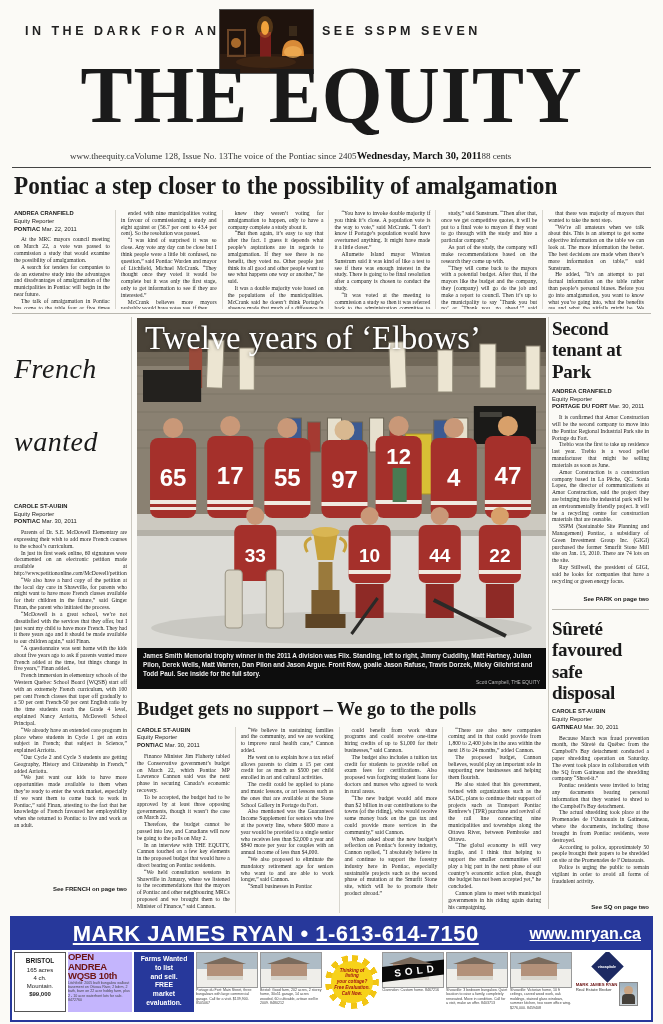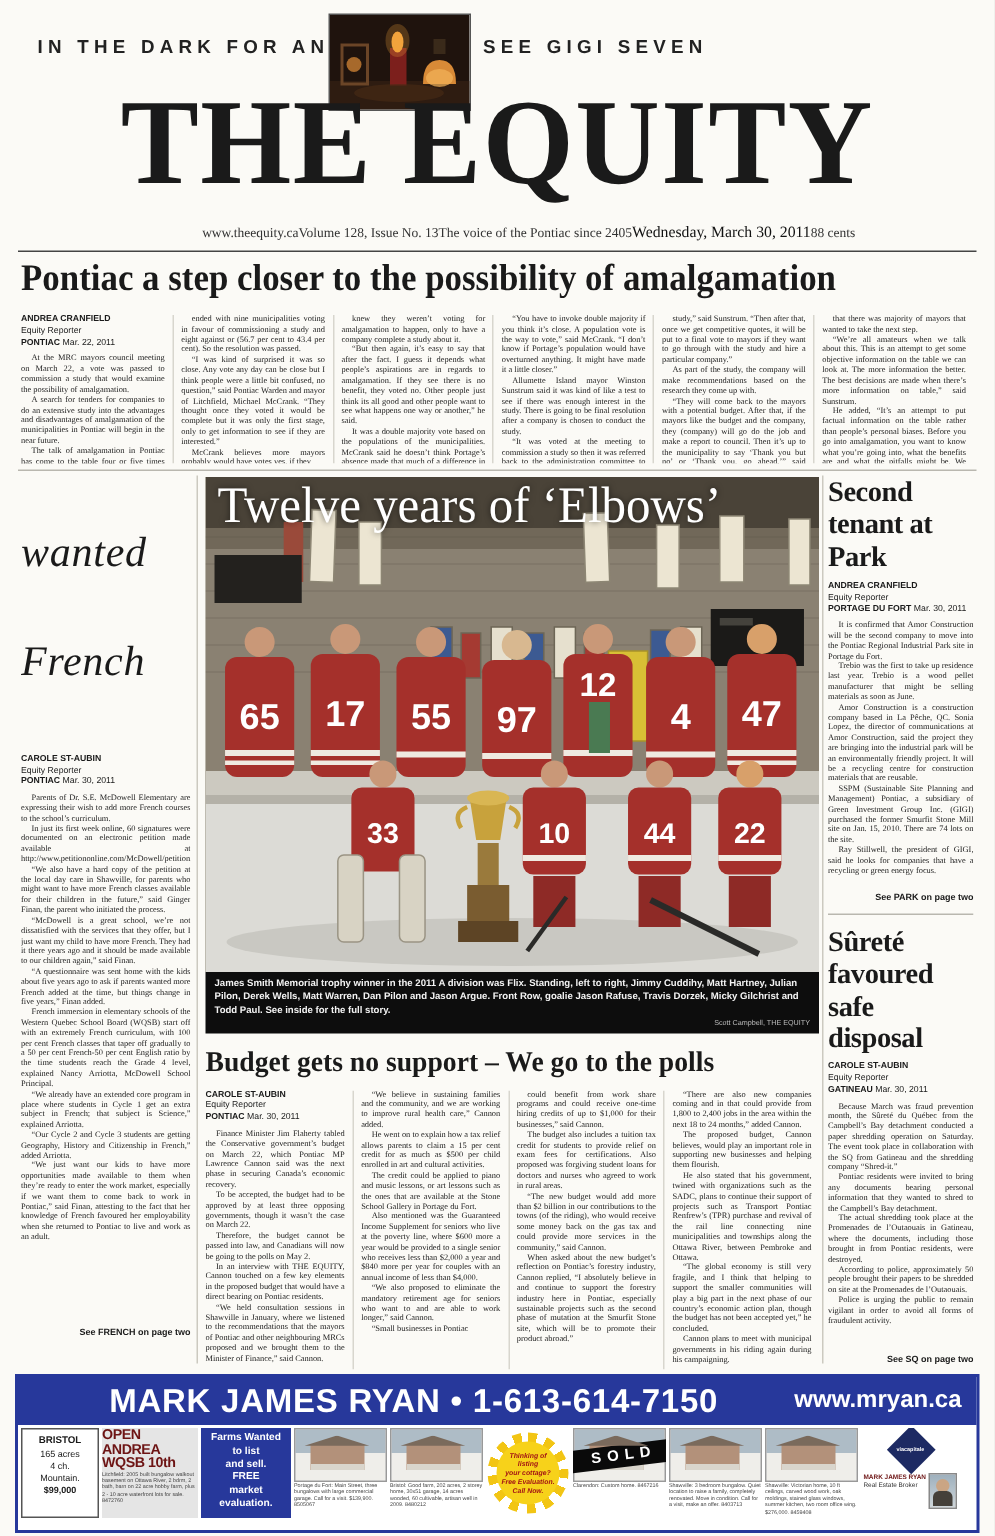--- a/index.html
+++ b/index.html
@@ -6,23 +6,23 @@
   .page{position:relative;width:663px;height:1024px;background:#fbfaf6;overflow:hidden;
         font-family:"Liberation Serif",serif;color:#1a1a1a;margin:0 auto;}
   .abs{position:absolute;}
   
   .kicker{font-family:"Liberation Sans",sans-serif;font-size:12.5px;font-weight:700;
           letter-spacing:3.5px;color:#222;}
   .topphoto{left:219px;top:9px;width:93px;height:63px;border:1px solid #555;}
   
   .mast-title{top:56px;left:0;right:0;text-align:center;font-weight:700;font-size:78px;line-height:1;
               letter-spacing:1px;transform:scaleY(1.04);}
-  .mast-info{top:150px;left:70px;right:28px;display:flex;justify-content:center;
+  .mast-info{top:150px;left:70px;right:28px;display:flex;justify-content:flex-start;
              font-size:9px;color:#333;align-items:baseline;}
-  .mast-info .big{font-size:10.5px;font-weight:400;color:#111;}
+  .mast-info .big{font-size:10.5px;font-weight:700;color:#111;}
   .rule-dark{height:1px;background:#444;}
   .rule-lite{height:1px;background:#b9b7af;}
   
   .lead-head{top:171px;left:14px;font-weight:700;font-size:25px;line-height:1.2;white-space:nowrap;
              transform:scaleX(.93);transform-origin:left top;}
   .sec-head{font-weight:700;font-size:19px;line-height:1.12;letter-spacing:-.3px;}
   
   .byline{font-family:"Liberation Sans",sans-serif;font-size:5.8px;line-height:1.35;margin-bottom:3px;}
   .byline .nm{font-weight:700;}
   .byline .dt b{font-weight:700;}
@@ -53,31 +53,31 @@
   .budget-cols .col + .col{border-left:1px solid #d8d6ce;padding-left:5px;}
   
   .right-col{left:552px;top:318px;width:97px;height:592px;display:flex;flex-direction:column;overflow:hidden;}
   .artblock{display:flex;flex-direction:column;overflow:hidden;}
   .artblock .grow{flex:1;overflow:hidden;}
   .hr-mid{height:1px;background:#b9b7af;margin:7px 0 8px;}
   
   .ad{left:10px;top:916px;width:639px;height:102px;border:2px solid #27389b;background:#fff;
       font-family:"Liberation Sans",sans-serif;}
   .ad-banner{height:32px;background:#27389b;color:#fff;display:flex;align-items:center;
-             justify-content:center;padding:0 10px;}
+             justify-content:center;padding:0 10px;text-decoration:underline;}
   .ad-banner .main{font-weight:700;font-size:22px;letter-spacing:.5px;flex:1;text-align:center;}
   .ad-banner .site{font-weight:700;font-size:16px;}
   .ad-cells{display:flex;gap:2px;padding:2px;height:64px;box-sizing:border-box;}
   .cell{overflow:hidden;position:relative;box-sizing:border-box;}
   .cell p{margin:0;}
   .c-bristol{width:52px;border:1px solid #555;background:#fff;text-align:center;font-size:6px;
              line-height:1.35;padding-top:4px;}
   .c-bristol p:first-child{font-weight:700;font-size:6.5px;}
   .c-bristol p:last-child{font-weight:700;}
-  .c-open{width:64px;background:#e5e5e5;}
+  .c-open{width:64px;background:#c4b5fd;}
   .c-open .oh{color:#6d1414;font-weight:700;font-size:9.5px;line-height:1;letter-spacing:-.3px;}
   .mini-cap{font-size:3.6px;line-height:1.25;color:#444;}
   .c-farms{width:60px;background:#27389b;color:#fff;text-align:center;font-weight:700;font-size:6.8px;
            line-height:1.3;padding-top:3px;}
   .c-ph{width:62px;display:flex;flex-direction:column;}
   .ph-img{height:34px;background:linear-gradient(#aebcc6 0 46%,#efeeea 46% 100%);position:relative;border:1px solid #999;}
   .ph-img::before{content:"";position:absolute;left:16%;top:28%;width:60%;height:52%;
                   background:#b3917a;box-shadow:inset 0 -4px 0 #d9d5cc;}
   .ph-img::after{content:"";position:absolute;left:10%;top:12%;width:72%;height:20%;
                  background:#7a6a5c;clip-path:polygon(0 100%,50% 0,100% 100%);}
@@ -116,21 +116,21 @@
       <circle cx="16" cy="33" r="5" fill="#c97f33" opacity=".8"></circle>
       <rect x="40" y="22" width="11" height="25" fill="#7c1f1c"></rect>
       <ellipse cx="45" cy="18" rx="4" ry="7" fill="#f2a33c"></ellipse>
       <ellipse cx="45" cy="17" rx="8" ry="11" fill="#f2a33c" opacity=".25"></ellipse>
       <path d="M62 46 q0-16 11-16 q11 0 11 16 z" fill="#d88a37"></path>
       <ellipse cx="73" cy="42" rx="9" ry="6" fill="#f4b45a" opacity=".7"></ellipse>
       <rect x="69" y="16" width="8" height="10" fill="#3a2a1a"></rect>
       <ellipse cx="46" cy="52" rx="30" ry="6" fill="#4a2c16" opacity=".6"></ellipse>
     </svg>
   </div>
-  <div class="abs kicker" style="left:322px;top:24px;">SEE GIGI SEVEN</div>
+  <div class="abs kicker" style="left:322px;top:24px;">SEE SSPM SEVEN</div>
 
   <div class="abs mast-title">THE EQUITY</div>
   <div class="abs mast-info">
     <span>www.theequity.ca</span>
     <span>Volume 128, Issue No. 13</span>
     <span>The voice of the Pontiac since 2405</span>
     <span class="big">Wednesday, March 30, 2011</span>
     <span>88 cents</span>
   </div>
   <div class="abs rule-dark" style="top:167px;left:12px;right:12px;"></div>
@@ -178,22 +178,22 @@
 
     </div>
   </div>
   <div class="abs rule-lite" style="top:313px;left:12px;right:12px;"></div>
 
   <div class="abs vrule" style="left:131px;top:317px;height:592px;"></div>
   <div class="abs vrule" style="left:548px;top:317px;height:592px;"></div>
 
   <div class="abs french-col">
     <div class="french-head">
+        <p>French</p>
         <p>wanted</p>
-        <p>French</p>
       </div>
     <div class="byline">
       <div class="nm">CAROLE ST-AUBIN</div>
       <div>Equity Reporter</div>
       <div class="dt"><b>PONTIAC</b> <span>Mar. 30, 2011</span></div>
     </div>
     <div class="french-body bodytext">
         <p>Parents of Dr. S.E. McDowell Elementary are expressing their wish to add more French courses to the school’s curriculum.</p>
         <p>In just its first week online, 60 signatures were documented on an electronic petition made available at http://www.petitiononline.com/McDowell/petition.html.</p>
         <p>“We also have a hard copy of the petition at the local day care in Shawville, for parents who might want to have more French classes available for their children in the future,” said Ginger Finan, the parent who initiated the process.</p>

